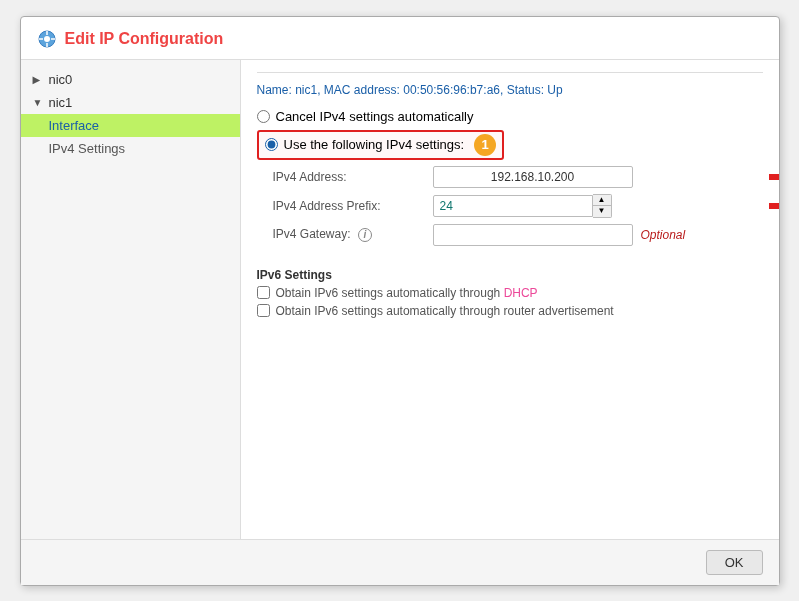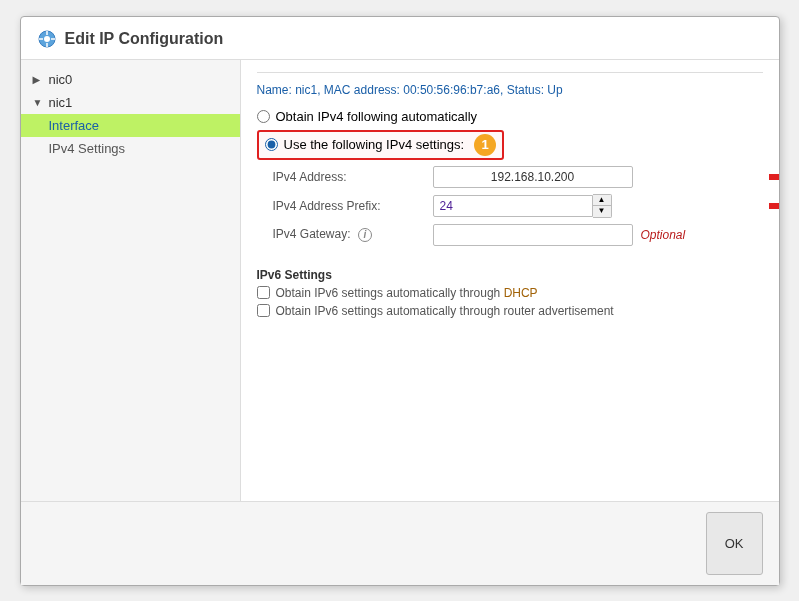--- a/index.html
+++ b/index.html
@@ -19,21 +19,21 @@
       width: 760px;
       min-height: 570px;
       display: flex;
       flex-direction: column;
       box-shadow: 2px 2px 8px rgba(0,0,0,0.2);
     }
     .dialog-title {
       padding: 12px 16px 10px;
       font-size: 16px;
       font-weight: bold;
-      color: #404040;
+      color: #ef4444;
       border-bottom: 1px solid #ddd;
       display: flex;
       align-items: center;
       gap: 8px;
     }
     .title-icon {
       width: 20px;
       height: 20px;
     }
     .dialog-body {
@@ -131,21 +131,21 @@
     .spinner-container {
       display: flex;
       align-items: center;
     }
     .spinner-input {
       width: 160px;
       padding: 3px 6px;
       border: 1px solid #bbb;
       border-radius: 2px 0 0 2px;
       font-size: 12px;
-      color: #4c1d95;
+      color: #0f766e;
     }
     .spinner-buttons {
       display: flex;
       flex-direction: column;
       border: 1px solid #bbb;
       border-left: none;
       border-radius: 0 2px 2px 0;
     }
     .spinner-btn {
       width: 18px;
@@ -188,31 +188,31 @@
       margin-top: 16px;
     }
     .checkbox-row {
       display: flex;
       align-items: center;
       gap: 6px;
       margin-bottom: 4px;
       font-size: 12px;
       color: #555;
     }
-    .checkbox-row a { color: #a16207; text-decoration: none; }
+    .checkbox-row a { color: #ec4899; text-decoration: none; }
     .dialog-footer {
       border-top: 1px solid #ddd;
       padding: 10px 16px;
       display: flex;
       justify-content: flex-end;
       gap: 8px;
       background: #f5f5f5;
     }
     .btn {
-      padding: 23px 18px;
+      padding: 4px 18px;
       font-size: 13px;
       border-radius: 3px;
       cursor: pointer;
       border: 1px solid #bbb;
     }
     .btn-ok {
       background: #e8e8e8;
       color: #333;
     }
     .btn-cancel {
@@ -281,21 +281,21 @@
 
       <div style="border-top:1px solid #ddd; margin: 2px 0 4px;"></div>
 
       <div class="info-row blue">
         <span>Name: nic1, MAC address: 00:50:56:96:b7:a6, Status: Up</span>
       </div>
 
       <div class="radio-group">
         <div class="radio-row">
           <input type="radio" name="ipv4mode" id="ipv4-auto" style="">
-          <label for="ipv4-auto">Obtain IPv4 following automatically</label>
+          <label for="ipv4-auto">Cancel IPv4 settings automatically</label>
         </div>
         <div class="radio-row highlighted">
           <input type="radio" name="ipv4mode" id="ipv4-manual" checked="" style="">
           <label for="ipv4-manual">Use the following IPv4 settings:</label>
           <span class="badge-1">1</span>
         </div>
       </div>
 
       <div class="field-table">
 

